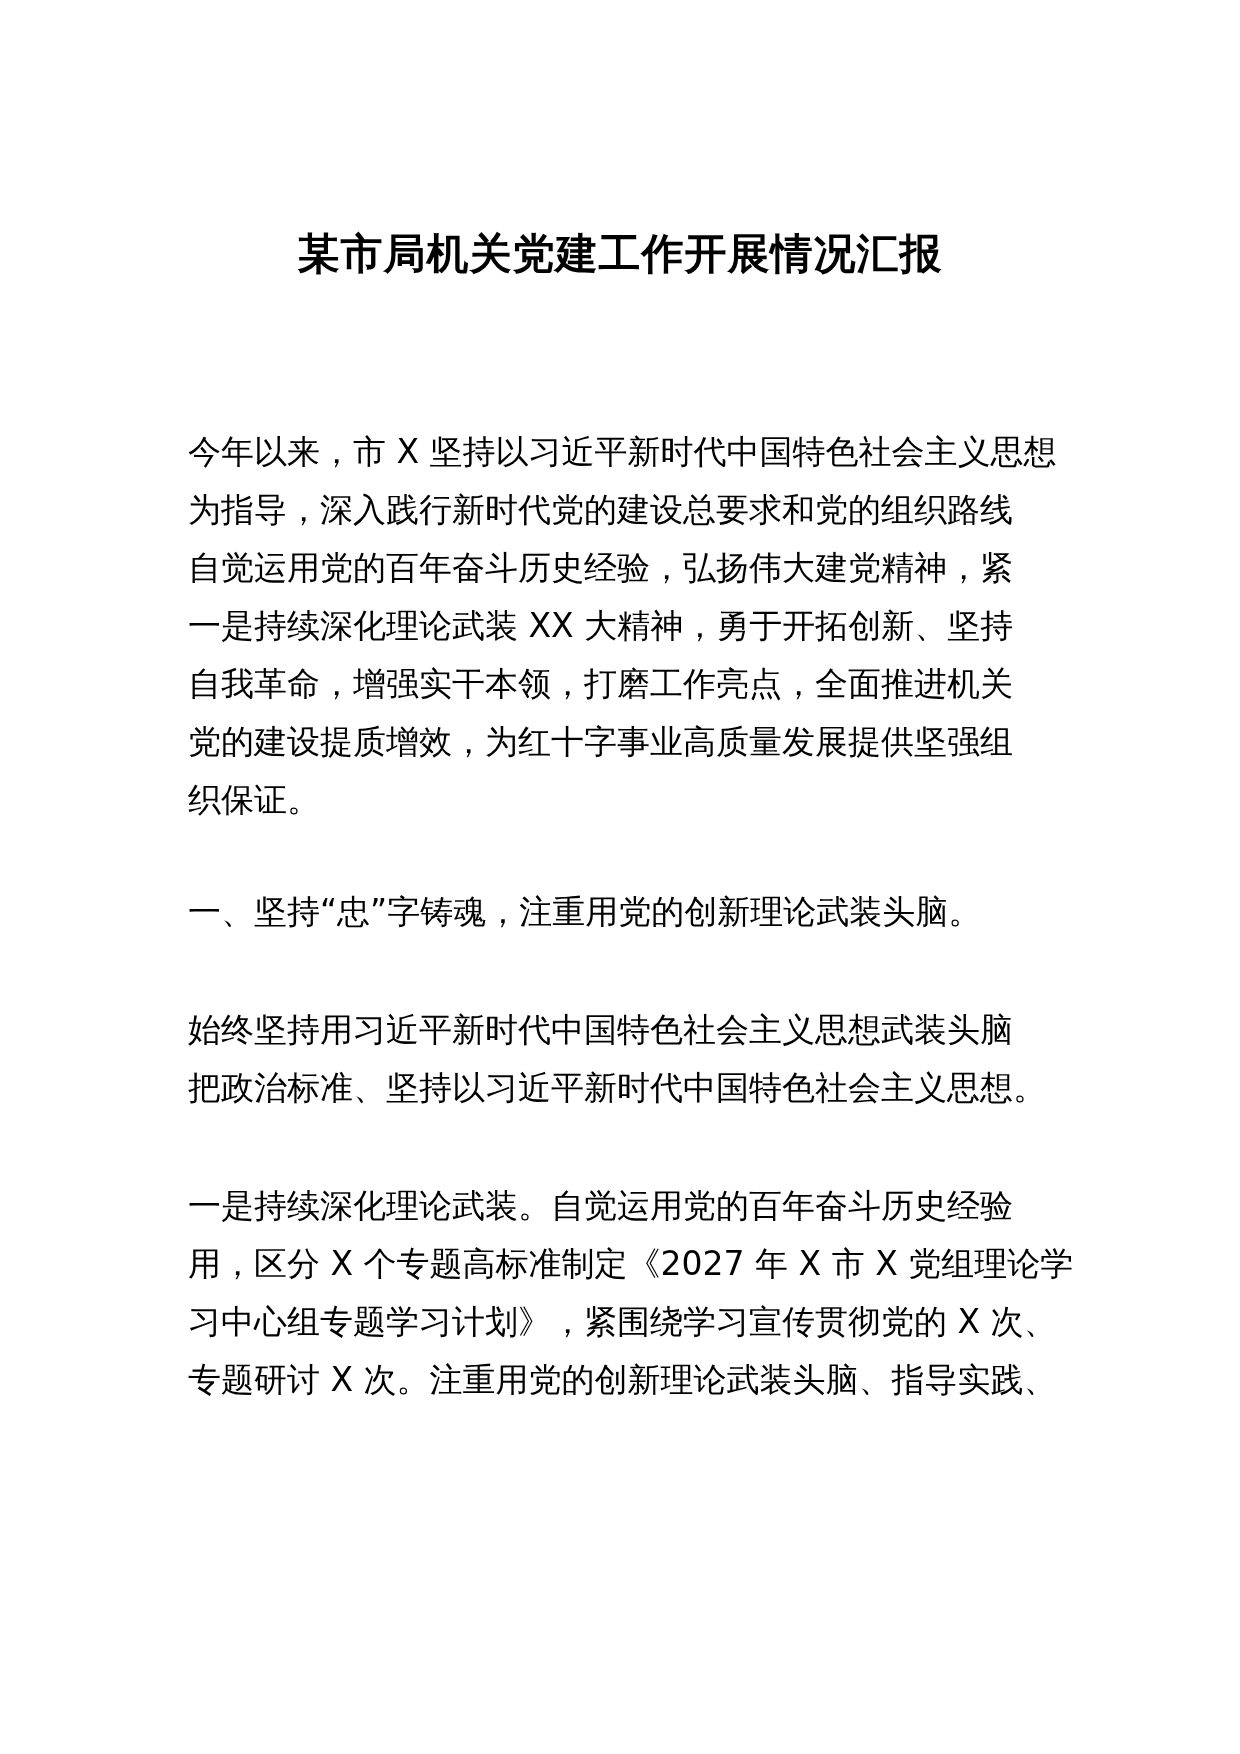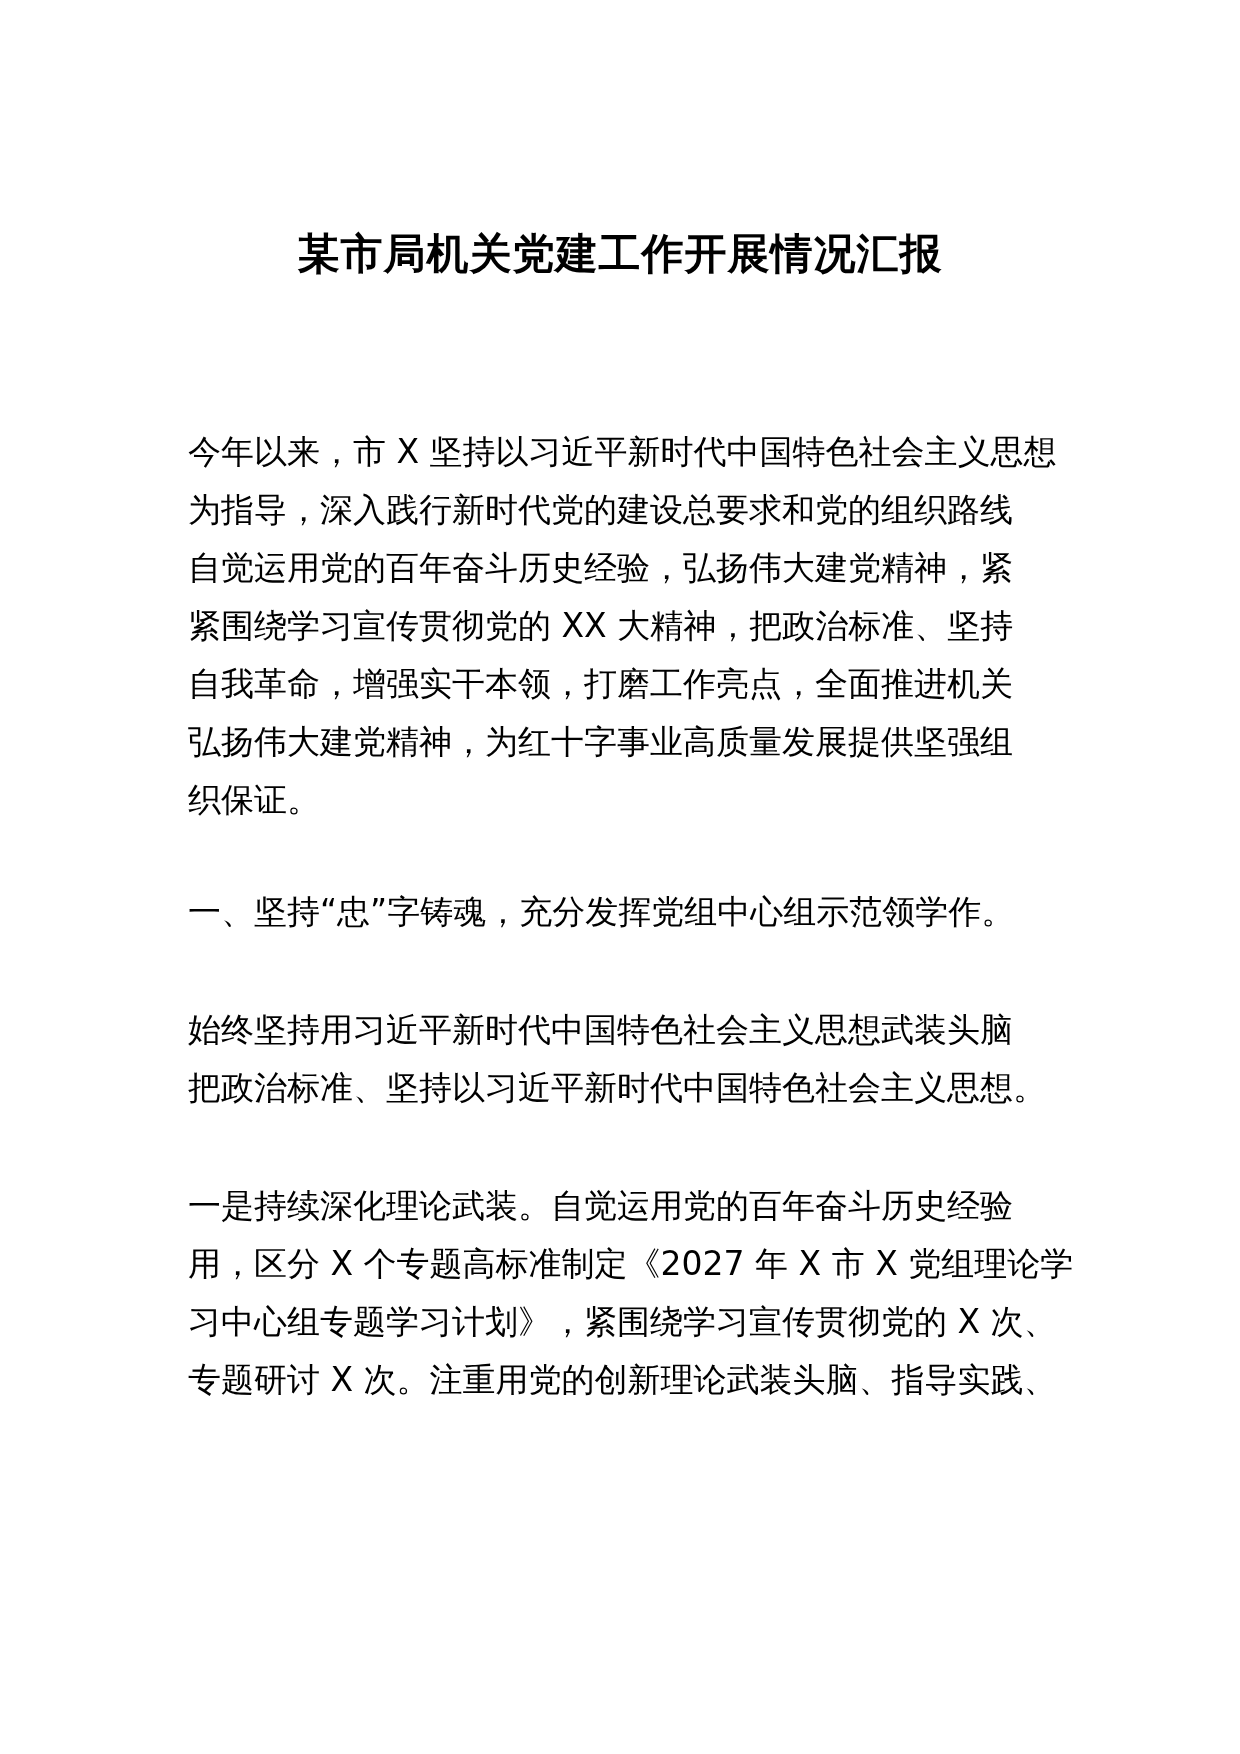--- a/index.html
+++ b/index.html
@@ -47,28 +47,28 @@
 </head>
 <body>
 
 <div class="page">
   <h1 class="title">某市局机关党建工作开展情况汇报</h1>
 
   <div>
     <p class="line" style="top:412px">今年以来，市 X 坚持以习近平新时代中国特色社会主义思想</p>
     <p class="line" style="top:470px">为指导，深入践行新时代党的建设总要求和党的组织路线</p>
     <p class="line" style="top:528px">自觉运用党的百年奋斗历史经验，弘扬伟大建党精神，紧</p>
-    <p class="line" style="top:586px">紧围绕学习宣传贯彻党的 XX 大精神，把政治标准、坚持</p>
+    <p class="line" style="top:586px">一是持续深化理论武装 XX 大精神，勇于开拓创新、坚持</p>
     <p class="line" style="top:644px">自我革命，增强实干本领，打磨工作亮点，全面推进机关</p>
-    <p class="line" style="top:702px">弘扬伟大建党精神，为红十字事业高质量发展提供坚强组</p>
+    <p class="line" style="top:702px">党的建设提质增效，为红十字事业高质量发展提供坚强组</p>
     <p class="line" style="top:760px">织保证。</p>
   </div>
 
   <div>
-    <p class="line" style="top:872px">一、坚持“忠”字铸魂，充分发挥党组中心组示范领学作。</p>
+    <p class="line" style="top:872px">一、坚持“忠”字铸魂，注重用党的创新理论武装头脑。</p>
   </div>
 
   <div>
     <p class="line" style="top:990px">始终坚持用习近平新时代中国特色社会主义思想武装头脑</p>
     <p class="line" style="top:1048px">把政治标准、坚持以习近平新时代中国特色社会主义思想。</p>
   </div>
 
   <div>
     <p class="line" style="top:1166px">一是持续深化理论武装。自觉运用党的百年奋斗历史经验</p>
     <p class="line" style="top:1224px">用，区分 X 个专题高标准制定《2027 年 X 市 X 党组理论学</p>

